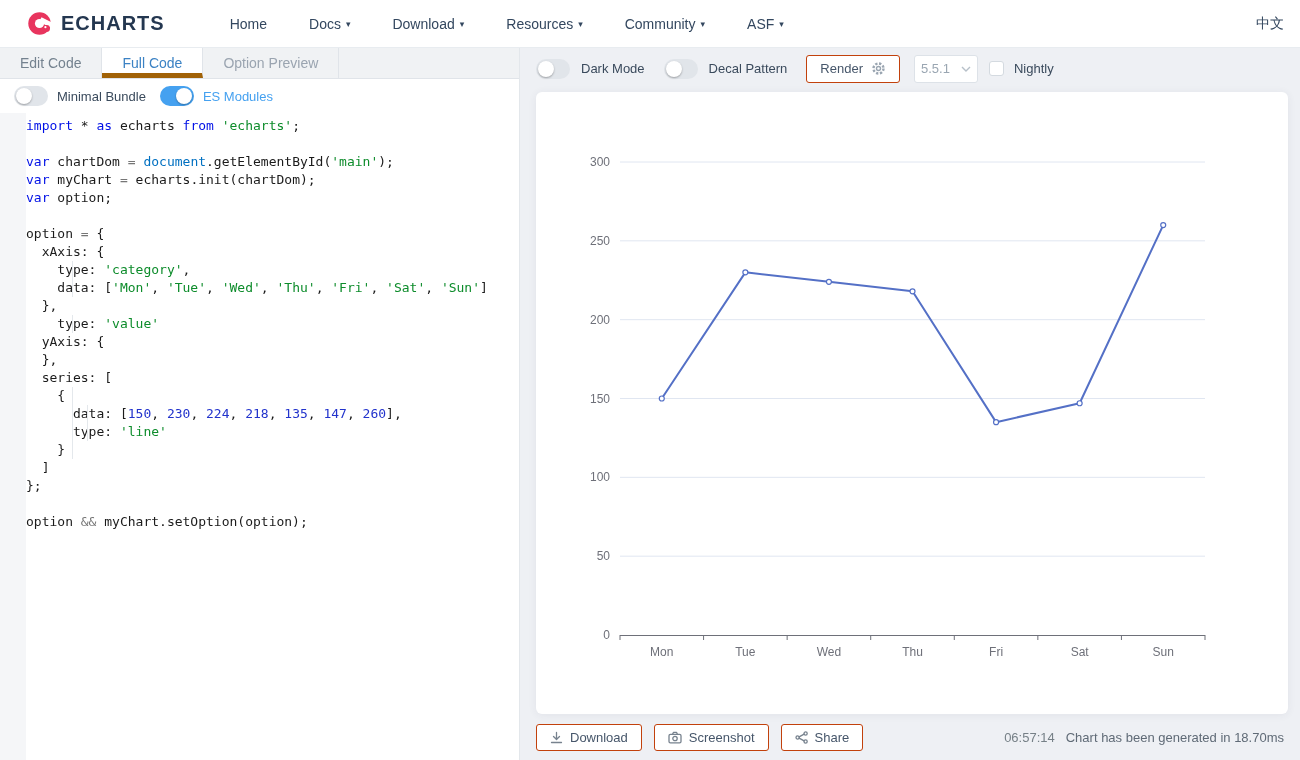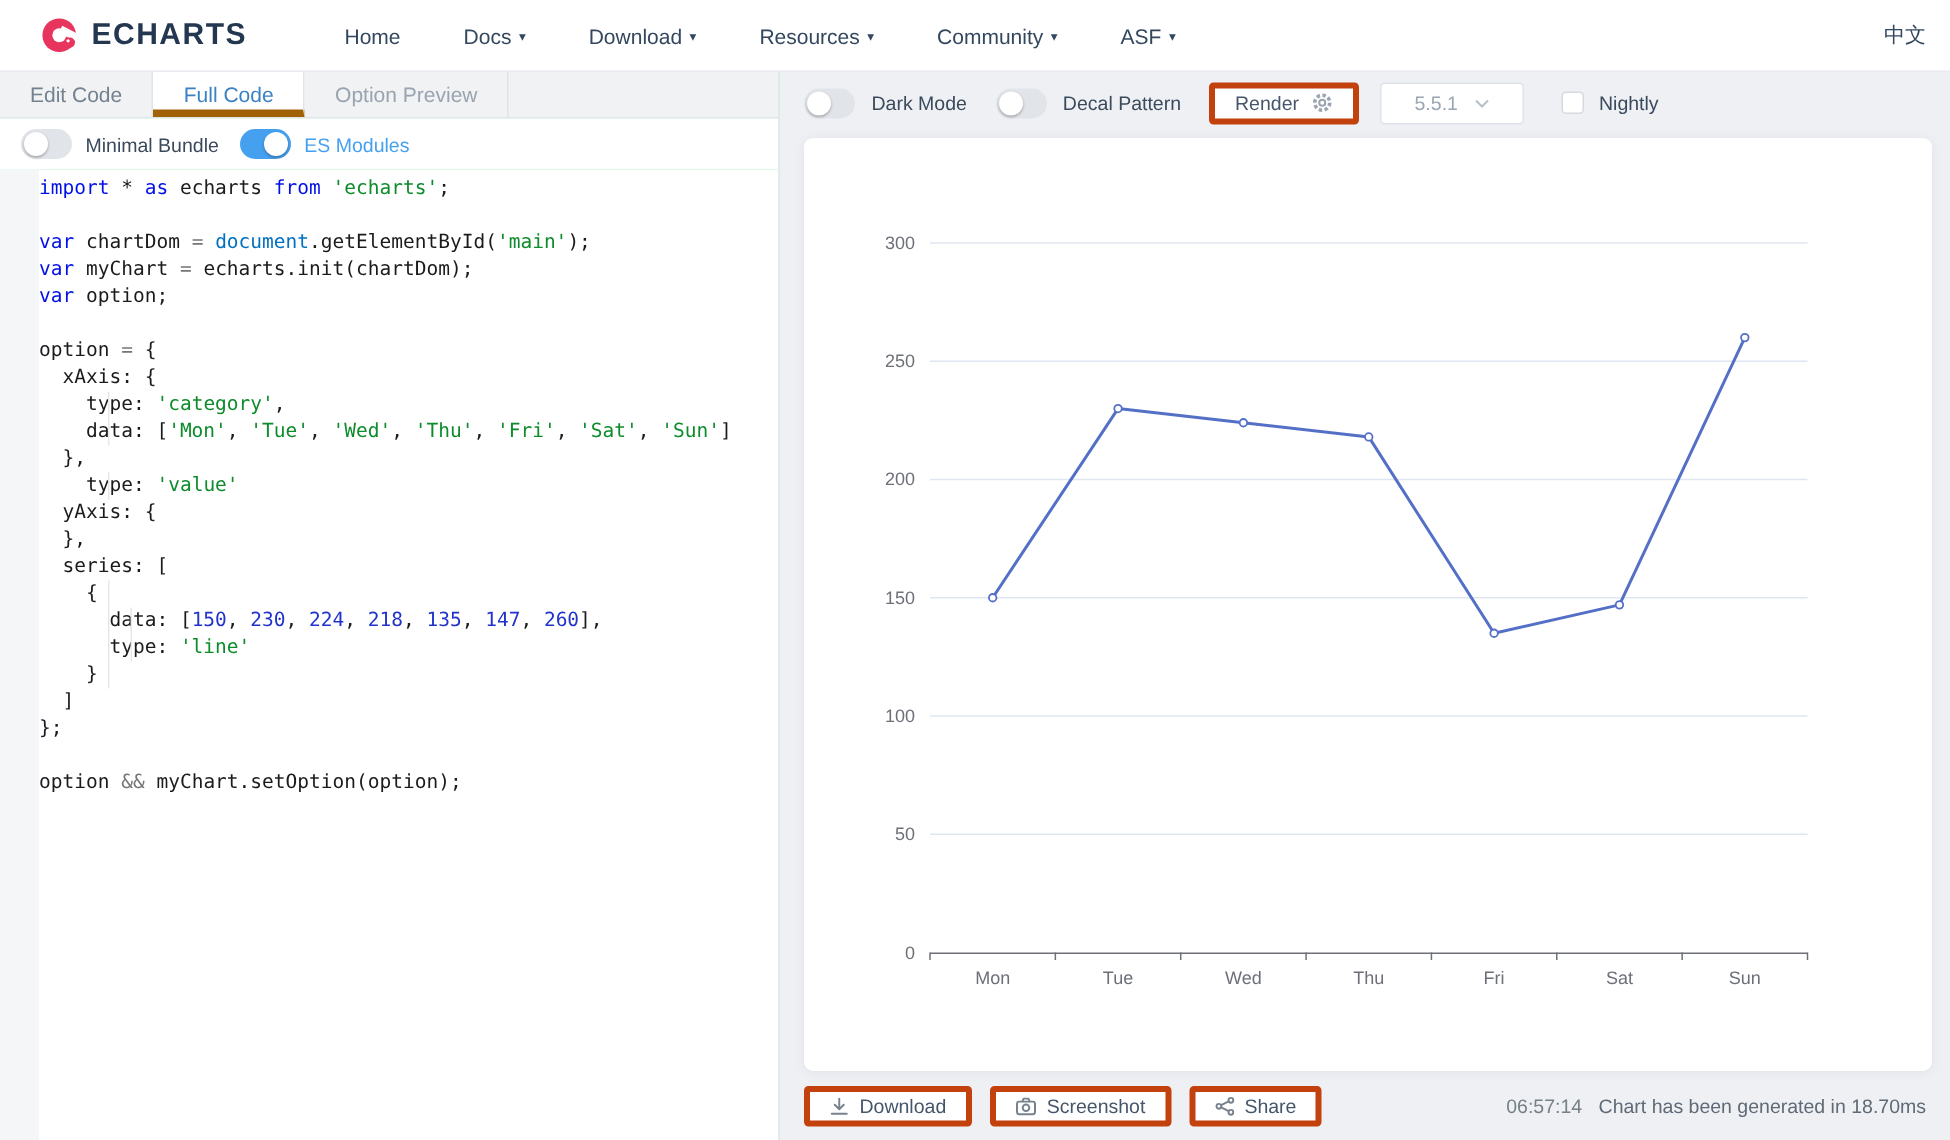--- a/index.html
+++ b/index.html
@@ -16,21 +16,21 @@
               color:#33475f; cursor:pointer; position:relative; }
   .nav-item.active { color:var(--accent,#e8355e); }
   .nav-indicator { position:absolute; top:0; left:0; right:0; height:4px; background:var(--accent,#e8355e); }
   .caret { font-size:9px; margin-left:5px; color:#33475f; }
   .lang { margin-left:auto; margin-right:16px; font-size:14px; color:#33475f; cursor:pointer; }
 
   
   .main { display:flex; height:712px; }
 
   
-  .left-panel { width:520px; background:#86efac; border-right:1px solid #e3e7eb;
+  .left-panel { width:520px; background:#f97316; border-right:1px solid #e3e7eb;
                 display:flex; flex-direction:column; }
   .tabbar { display:flex; height:31px; background:#f0f2f4; border-bottom:1px solid #e0e4e9; }
   .tab { padding:0 20px; line-height:30px; font-size:14px; color:#74828f;
          border-right:1px solid #e0e4e9; cursor:pointer; white-space:nowrap; }
   .tab.active { background:#fff; color:var(--tab-blue,#3b82c4); border-bottom:5px solid #a16207; }
   .tab.dim { color:#9aa4b0; }
   .toggle-row { height:34px; display:flex; align-items:center; padding-left:14px; background:#fff; }
   .switch { width:34px; height:20px; border-radius:10px; background:#e1e5ea; position:relative;
             cursor:pointer; flex:none; }
   .switch .knob { position:absolute; top:2px; left:2px; width:16px; height:16px; border-radius:50%;
@@ -53,29 +53,29 @@
   .tok-num { color:#2233cc; }
   .tok-str { color:#0d8c2b; }
   .tok-op  { color:#767676; }
   .tok-dom { color:#0070c1; }
 
   
   .right-panel { flex:1; background:#eef0f4; display:flex; flex-direction:column; min-width:0; }
   .rtoolbar { height:41px; display:flex; align-items:center; padding:0 16px; }
   .rtoolbar .switch { margin-right:11px; }
   .rtoolbar .tool-label { font-size:13px; color:#3a4a5c; margin-right:19px; }
-  .btn { height:28px; background:#fff; border:4px solid #c2410c; border-radius:3px;
+  .btn { height:28px; background:#fff; border:1px solid #c2410c; border-radius:3px;
          font-size:13px; color:#46566a; display:flex; align-items:center;
          padding:0 13px; cursor:pointer; white-space:nowrap; }
   .btn .bicon { margin-right:7px; display:flex; align-items:center; }
   .render-btn { margin-right:14px; }
   .render-btn .gear { margin-left:8px; display:flex; align-items:center; }
-  .select { width:96px; height:28px; background:#fff; border:1px solid #dde2e8; border-radius:3px;
+  .select { width:64px; height:28px; background:#fff; border:1px solid #dde2e8; border-radius:3px;
             display:flex; align-items:center; justify-content:center; gap:11px;
-            font-size:13px; color:#9aa6b2; cursor:pointer; margin-right:25px; }
+            font-size:13px; color:#9aa6b2; cursor:pointer; margin-right:11px; }
   .checkbox { width:15px; height:15px; background:#fff; border:1px solid #d4dae0; border-radius:3px;
               cursor:pointer; margin-right:10px; flex:none; }
   .cb-label { font-size:13px; color:#3a4a5c; }
 
   .chart-card { margin:3px 12px 0 16px; height:622px; background:#fff; border-radius:6px;
                 box-shadow:0 1px 8px rgba(50,60,80,.07); overflow:hidden; position:relative; }
 
   .bottom-bar { flex:1; display:flex; align-items:center; padding:0 16px; }
   .bottom-bar .btn { margin-right:12px; height:27px; }
   .status { margin-left:auto; font-size:13px; display:flex; align-items:baseline; }

